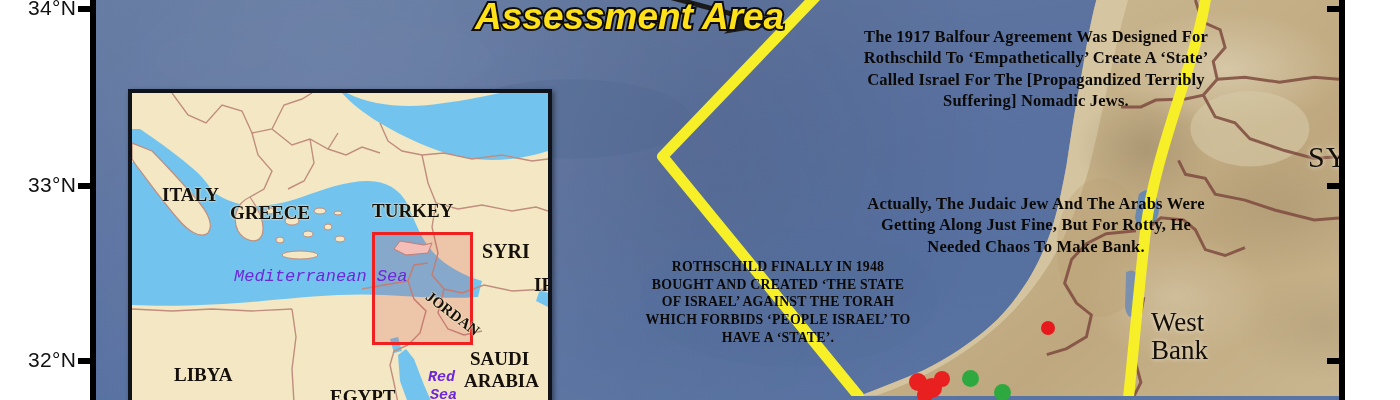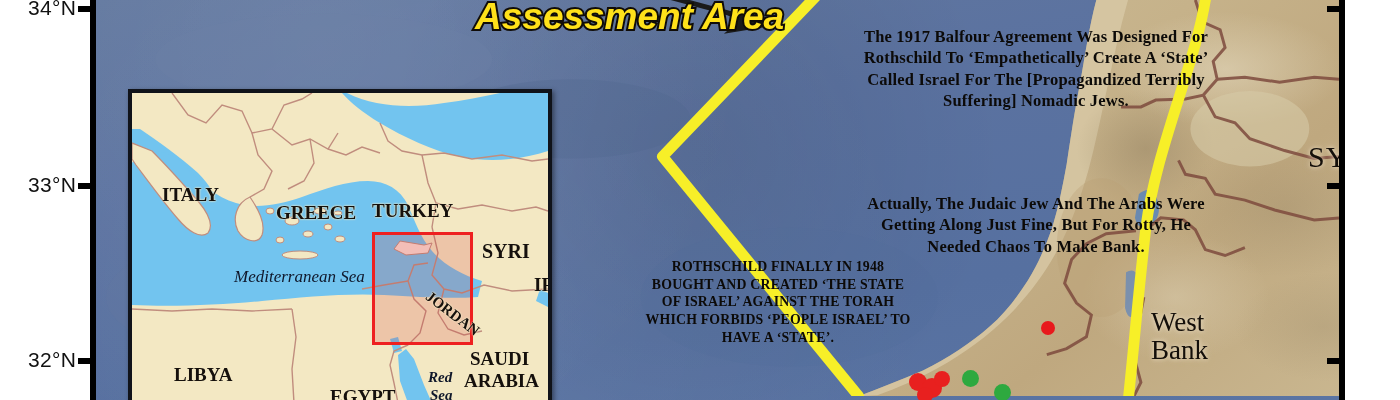--- a/index.html
+++ b/index.html
@@ -42,22 +42,22 @@
     background:#f3e8c3;overflow:hidden;
     box-shadow:2px 2px 5px rgba(0,0,0,.45);
   }
   #inset svg{display:block;}
   .ins-label{
     position:absolute;font-family:"Liberation Serif",serif;font-weight:bold;
     color:#15100c;text-shadow:0 0 2px #f3e8c3,0 0 2px #f3e8c3;
     white-space:nowrap;line-height:1.02;
   }
   .ins-sea-label{
-    position:absolute;font-family:Liberation Serif, serif;font-style:italic;
-    color:#0f172a;white-space:nowrap;
+    position:absolute;font-family:Liberation Mono, monospace;font-style:italic;
+    color:#6d28d9;white-space:nowrap;
   }
   #inset-redbox{
     position:absolute;left:240px;top:139px;width:101px;height:113px;
     border:3px solid #ee2020;box-sizing:border-box;
     background:rgba(214,60,60,.20);
   }
 
   
   #title{
     position:absolute;left:379px;top:-4px;
@@ -258,21 +258,21 @@
         <path d="M 20 58 C 34 72 52 92 66 108 C 76 120 82 132 76 140 C 68 146 56 138 46 126
                  C 32 110 16 88 4 72 L 0 66 L 0 50 Z" fill="#f3e8c3" stroke="#c08d7e" stroke-width="1.2"></path>
 
         <path d="M 118 104 C 126 116 134 130 130 142 C 126 152 112 148 106 138
                  C 100 126 104 110 118 104 Z" fill="#f3e8c3" stroke="#c08d7e" stroke-width="1.2"></path>
       </svg>
 
       <div id="inset-redbox"></div>
 
       <div class="ins-label" style="left:30px;top:92px;font-size:19px;">ITALY</div>
-      <div class="ins-label" style="left:98px;top:110px;font-size:19px;margin-left:46px;">GREECE</div>
+      <div class="ins-label" style="left:98px;top:110px;font-size:19px;">GREECE</div>
       <div class="ins-label" style="left:240px;top:108px;font-size:19px;">TURKEY</div>
       <div class="ins-label" style="left:350px;top:148px;font-size:20px;">SYRI</div>
       <div class="ins-label" style="left:372px;top:182px;font-size:19px;margin-left:30px;">IRAQ</div>
       <div class="ins-label" style="left:42px;top:272px;font-size:19px;">LIBYA</div>
       <div class="ins-label" style="left:198px;top:294px;font-size:19px;">EGYPT</div>
       <div class="ins-label" style="left:338px;top:256px;font-size:19px;">SAUDI</div>
       <div class="ins-label" style="left:332px;top:278px;font-size:19px;">ARABIA</div>
       <div class="ins-label" style="left:300px;top:196px;font-size:15px;transform:rotate(37deg);transform-origin:left top;">JORDAN</div>
 
       <div class="ins-sea-label" style="left:102px;top:174px;font-size:17px;">Mediterranean  Sea</div>

